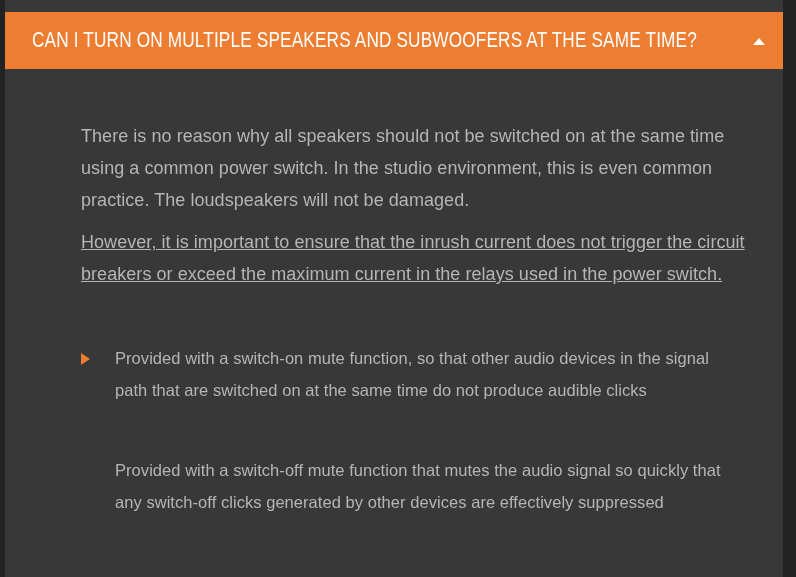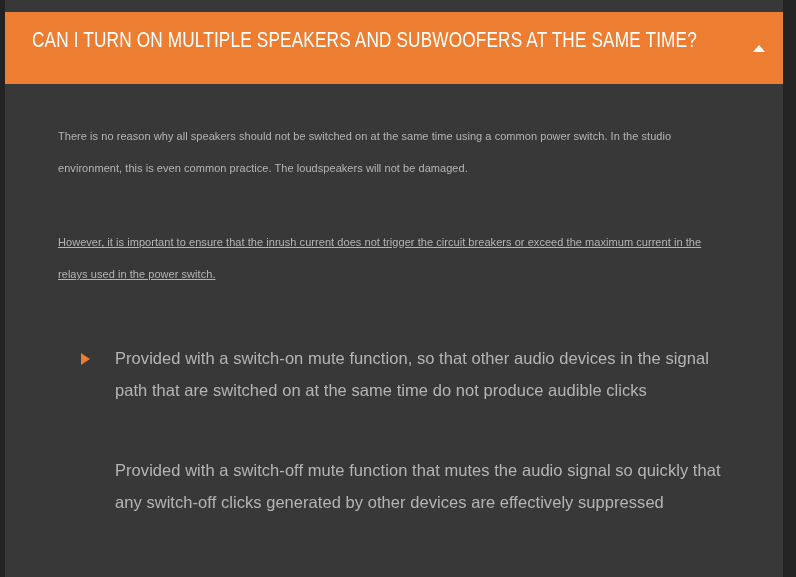--- a/index.html
+++ b/index.html
@@ -23,21 +23,21 @@
     background: #383838;
     overflow: hidden;
   }
 
   
   #accordion-header {
     position: absolute;
     left: 0px;
     top: 12px;
     width: 778px;
-    height: 72px;
+    height: 57px;
     background: #ed7d31;
     cursor: pointer;
     box-sizing: border-box;
   }
 
   #accordion-title {
     position: absolute;
     left: 27px;
     top: 0;
     height: 57px;
@@ -72,26 +72,26 @@
     left: 0px;
     top: 69px;
     width: 778px;
     bottom: 0;
     padding: 0;
     box-sizing: border-box;
   }
 
   .para {
     position: absolute;
-    left: 53px;
+    left: 76px;
     width: 672px;
     color: #b5b5b5;
     font-family: "Liberation Sans Narrow", "Liberation Sans", sans-serif;
     font-stretch: condensed;
-    font-size: 11px;
+    font-size: 18px;
     line-height: 32px;
     letter-spacing: 0.05px;
     margin: 0;
     font-weight: 400;
   }
   #para-0 { top: 51px; width: 676px; }
   #para-1 { top: 157px; width: 672px; text-decoration: underline; }
   #para-2 { top: 231px; width: 672px; }
 
   #bullet-list {

